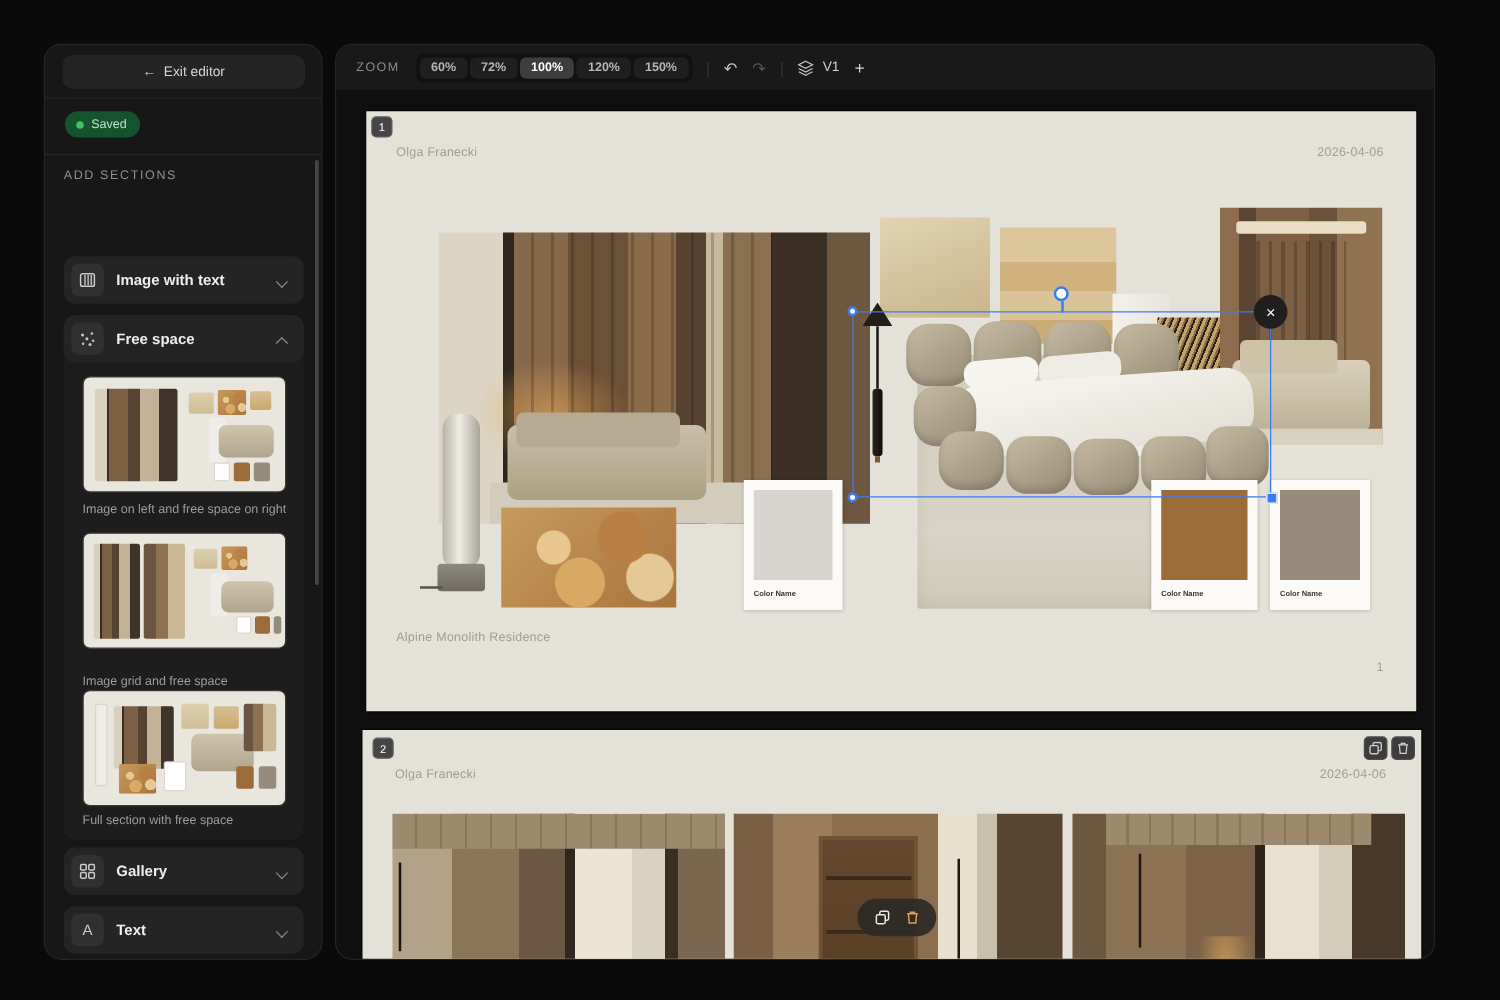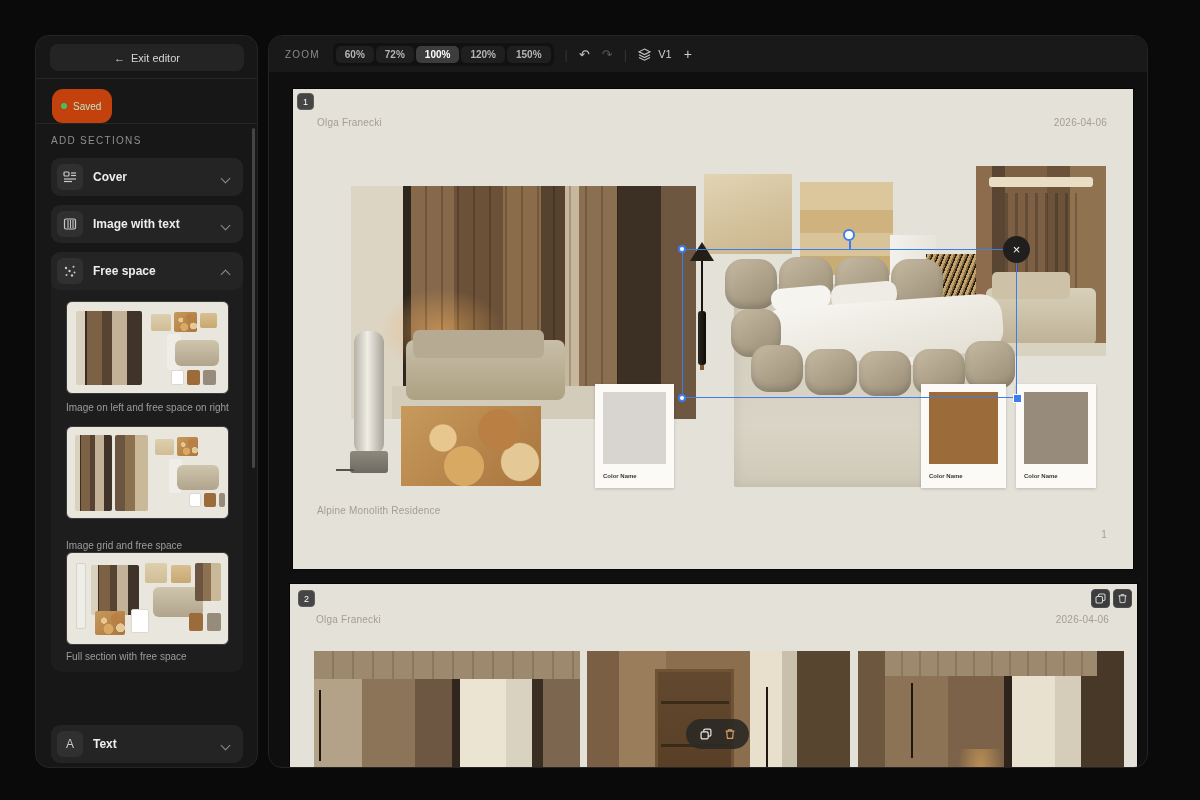--- a/index.html
+++ b/index.html
@@ -6,22 +6,22 @@
   html,body { width:1200px; height:800px; background:#0a0a0a; overflow:hidden; }
   .abs { position:absolute; }
 
   
   #sidebar { position:absolute; left:35px; top:35px; width:223px; height:733px;
     background:#171717; border:1px solid #242424; border-radius:14px; }
   .exit-btn { position:absolute; left:14px; top:8px; width:194px; height:27px;
     background:#242424; border-radius:8px; color:#d6d6d6; font-size:11px;
     display:flex; align-items:center; justify-content:center; gap:6px; cursor:pointer; }
   .divider { position:absolute; left:0; width:100%; height:1px; background:#262626; }
-  .saved-badge { position:absolute; left:16px; top:53px; height:34px; padding:0 11px 0 9px;
-    background:#c2410c; border-radius:11px; display:inline-flex; align-items:center; gap:6px;justify-content:space-between; }
+  .saved-badge { position:absolute; left:16px; top:53px; height:21px; padding:0 11px 0 9px;
+    background:#14532d; border-radius:11px; display:inline-flex; align-items:center; gap:6px;justify-content:space-between; }
   .saved-dot { width:6px; height:6px; border-radius:50%; background:#43c065; }
   .saved-badge span { color:#bce4c6; font-size:10px; }
   .add-sections { position:absolute; left:15px; top:99px; color:#8f8f8f; font-size:10px; letter-spacing:1.3px; }
   .srow { position:absolute; left:15px; width:192px; height:38px; background:#242424;
     border-radius:9px; display:flex; align-items:center; padding:0 12px 0 6px; cursor:pointer; }
   .icon-box { width:26px; height:26px; background:#303030; border-radius:6px;
     display:flex; align-items:center; justify-content:center; color:#c9c9c9; flex:0 0 26px; }
   .slabel { color:#ededed; font-size:12px; font-weight:bold; margin-left:10px; flex:1; }
   .chev { width:9px; height:9px; position:relative; flex:0 0 9px; }
   .chev:before { content:""; position:absolute; left:0; top:2px; width:6px; height:6px;
@@ -106,33 +106,20 @@
   <div class="divider" style="top:42px"></div>
 
   <div class="saved-badge">
     <span class="saved-dot"></span>
     <span>Saved</span>
   </div>
   <div class="divider" style="top:87px"></div>
 
   <div class="add-sections">ADD SECTIONS</div>
 
-  <div class="srow" style="top:122px">
-    <span class="icon-box">
-      <svg width="14" height="14" viewBox="0 0 14 14">
-          <rect x="1" y="2" width="5" height="4" rx="1" fill="none" stroke="#c9c9c9" stroke-width="1.2"></rect>
-          <line x1="8" y1="3" x2="13" y2="3" stroke="#c9c9c9" stroke-width="1.2"></line>
-          <line x1="8" y1="5.5" x2="13" y2="5.5" stroke="#c9c9c9" stroke-width="1.2"></line>
-          <line x1="1" y1="9" x2="13" y2="9" stroke="#c9c9c9" stroke-width="1.2"></line>
-          <line x1="1" y1="11.5" x2="9" y2="11.5" stroke="#c9c9c9" stroke-width="1.2"></line>
-        </svg>
-    </span>
-    <span class="slabel">Cover</span>
-    <span class="chev"></span>
-  </div>
 
   <div class="srow" style="top:169px">
     <span class="icon-box">
       <svg width="14" height="14" viewBox="0 0 14 14">
           <rect x="1.5" y="2" width="11" height="10" rx="1.5" fill="none" stroke="#c9c9c9" stroke-width="1.2"></rect>
           <line x1="5" y1="3" x2="5" y2="11" stroke="#c9c9c9" stroke-width="1.1"></line>
           <line x1="7.5" y1="3" x2="7.5" y2="11" stroke="#c9c9c9" stroke-width="1.1"></line>
           <line x1="10" y1="3" x2="10" y2="11" stroke="#c9c9c9" stroke-width="1.1"></line>
         </svg>
     </span>
@@ -190,20 +177,32 @@
       <div class="mini g-trav1" style="left:78px;top:10px;width:22px;height:20px"></div>
       <div class="mini g-trav2" style="left:104px;top:12px;width:20px;height:18px"></div>
       <div class="mini g-bedmini" style="left:86px;top:34px;width:50px;height:30px"></div>
       <div class="mini g-room2" style="left:128px;top:10px;width:26px;height:38px"></div>
       <div class="mini" style="left:122px;top:60px;width:14px;height:18px;background:#9c6b3a"></div>
       <div class="mini" style="left:140px;top:60px;width:14px;height:18px;background:#978b7b"></div>
     </div>
     <div class="thumb-label" style="top:399px">Full section with free space</div>
   </div>
 
+  <div class="srow" style="top:642px">
+    <span class="icon-box">
+      <svg width="14" height="14" viewBox="0 0 14 14">
+          <rect x="1.5" y="1.5" width="4.5" height="4.5" rx="1" fill="none" stroke="#c9c9c9" stroke-width="1.2"></rect>
+          <rect x="8" y="1.5" width="4.5" height="4.5" rx="1" fill="none" stroke="#c9c9c9" stroke-width="1.2"></rect>
+          <rect x="1.5" y="8" width="4.5" height="4.5" rx="1" fill="none" stroke="#c9c9c9" stroke-width="1.2"></rect>
+          <rect x="8" y="8" width="4.5" height="4.5" rx="1" fill="none" stroke="#c9c9c9" stroke-width="1.2"></rect>
+        </svg>
+    </span>
+    <span class="slabel">Gallery</span>
+    <span class="chev"></span>
+  </div>
 
   <div class="srow" style="top:689px">
     <span class="icon-box" style="font-size:12px">A</span>
     <span class="slabel">Text</span>
     <span class="chev"></span>
   </div>
 
   <div class="sidebar-scroll"></div>
 </div>
 

